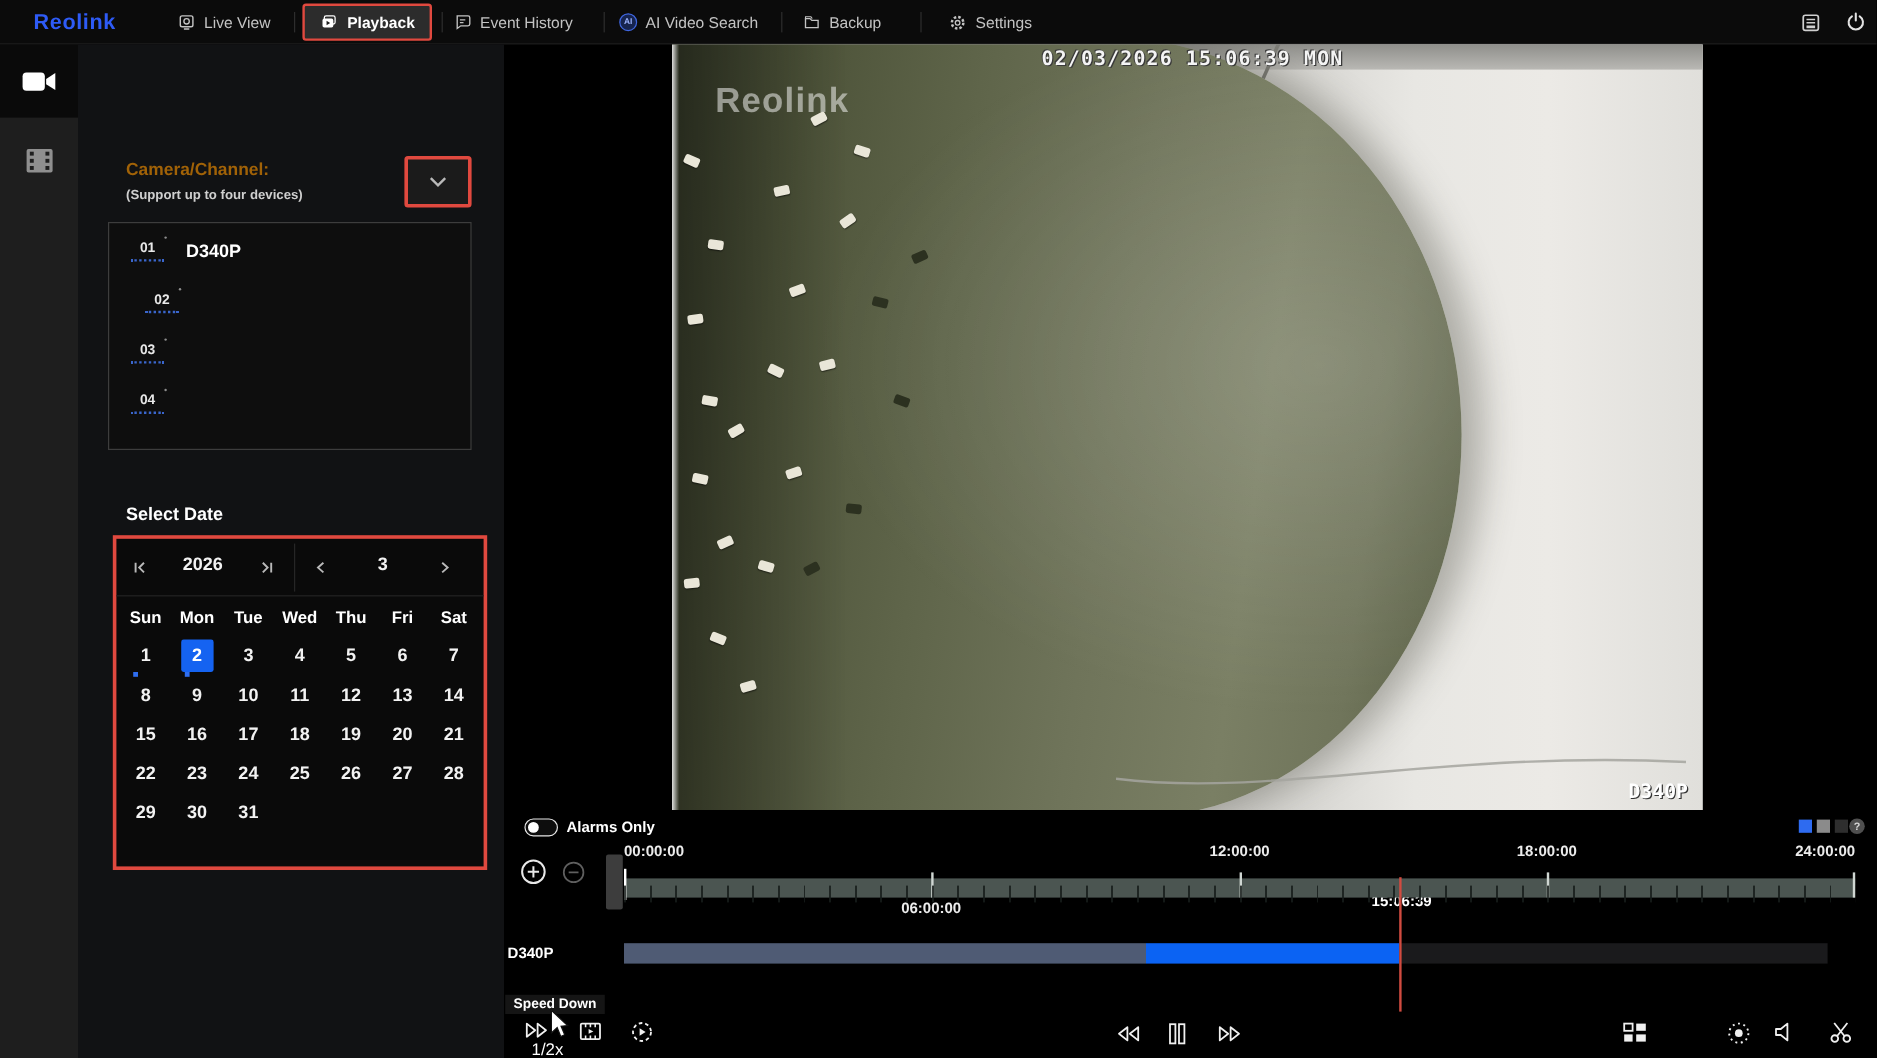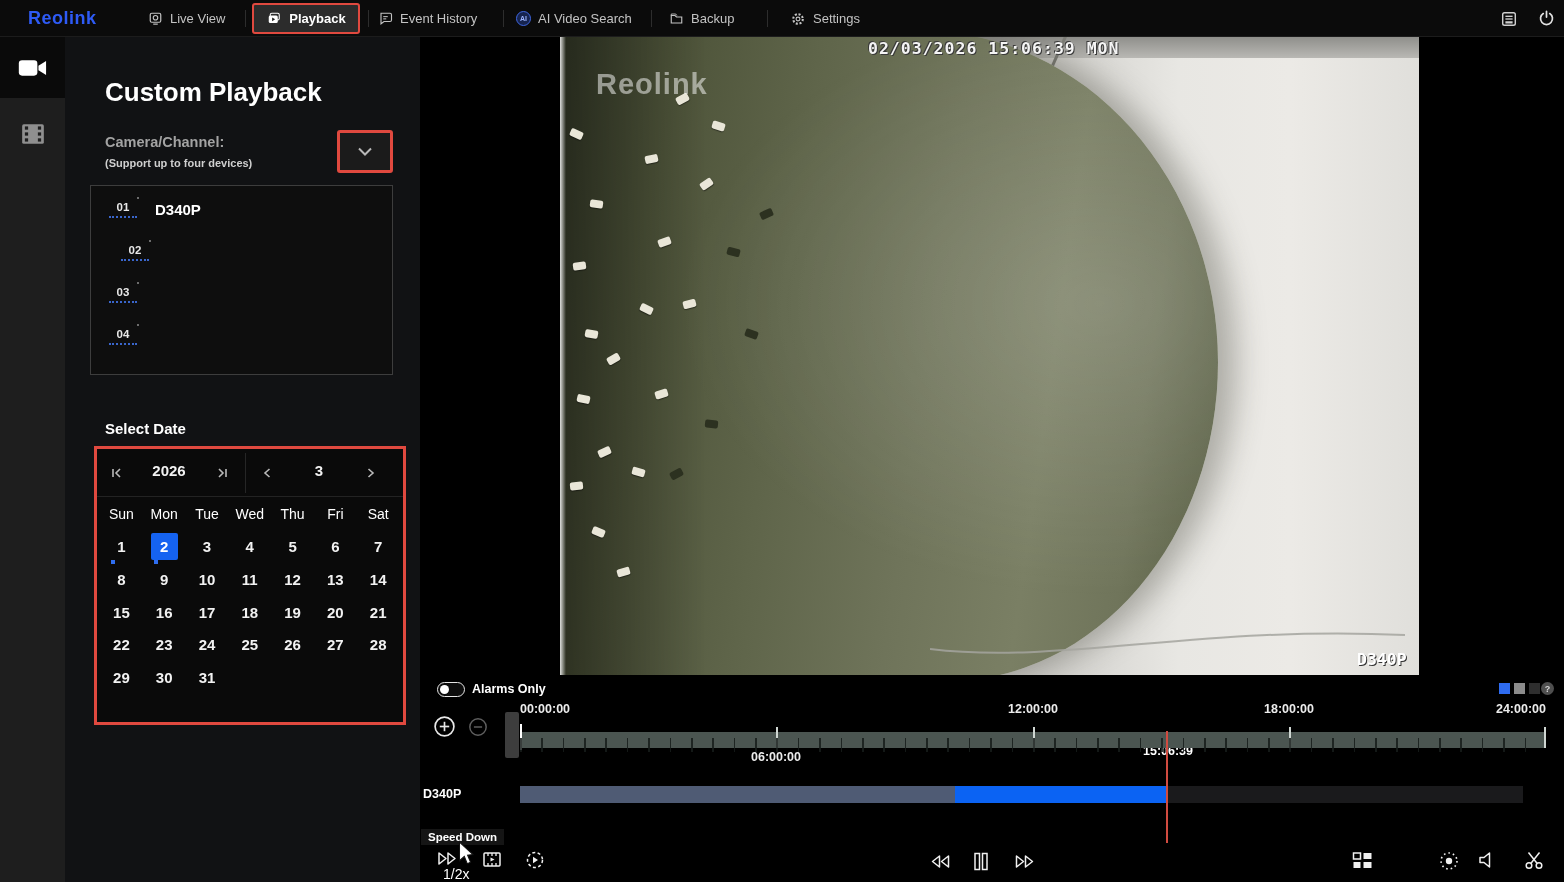--- a/index.html
+++ b/index.html
@@ -20,39 +20,39 @@
   .ai-badge { width:15px; height:15px; border-radius:50%; background:#16244f; border:1px solid #3f66e0; color:#9db4ff; font-size:7px; font-weight:bold; display:flex; align-items:center; justify-content:center; }
 
   
   #sidebar { position:absolute; left:0; top:37px; width:65px; height:845px; background:#1e1e1e; }
   #sidebar .active-slot { position:absolute; left:0; top:0; width:65px; height:61px; background:#0a0a0a; }
   .side-icon { position:absolute; left:0; width:65px; display:flex; justify-content:center; }
 
   
   #panel { position:absolute; left:65px; top:37px; width:355px; height:845px; background:#111214; }
   .panel-title { position:absolute; left:40px; top:40px; font-size:26px; font-weight:bold; color:#fff; }
-  .cam-label { position:absolute; left:40px; top:97px; font-size:14.5px; font-weight:bold; color:#a3a3a3; }
+  .cam-label { position:absolute; left:40px; top:97px; font-size:14.5px; font-weight:bold; color:#a16207; }
   .cam-hint  { position:absolute; left:40px; top:120px; font-size:11px; font-weight:600; color:#cfcfcf; }
   .dropdown  { position:absolute; left:272px; top:93px; width:56px; height:43px; border:3px solid #e0493f; border-radius:3px; background:#1b1b1b; display:flex; align-items:center; justify-content:center; }
   .ch-box { position:absolute; left:25px; top:148px; width:303px; height:190px; border:1px solid #3d3d3d; background:#0e0e0e; }
   .ch-item { position:absolute; left:18px; height:26px; display:flex; align-items:center; }
   .ch-num { position:relative; display:inline-block; width:28px; text-align:center; font-size:11.5px; font-weight:bold; color:#e8e8e8; border-bottom:2px dotted #3a66cc; padding-bottom:3px; }
   .ch-num::after { content:""; position:absolute; right:-2px; top:-4px; width:2.5px; height:2.5px; background:#8d8d8d; border-radius:50%; }
   .ch-name { margin-left:18px; font-size:15px; font-weight:bold; color:#fff; }
   .select-date { position:absolute; left:40px; top:383px; font-size:15px; font-weight:bold; color:#fff; }
 
   
   .calendar { position:absolute; left:29px; top:409px; width:312px; height:279px; border:3px solid #e0493f; background:#0a0a0a;padding-left:32px; }
   .cal-header { position:absolute; left:0; top:0; width:100%; height:48px; border-bottom:1px solid #232323; }
   .cal-header .vsep { position:absolute; left:148px; top:4px; width:1px; height:40px; background:#262626; }
   .cal-nav { position:absolute; top:12px; width:24px; height:24px; display:flex; align-items:center; justify-content:center; color:#b9b9b9; }
   .cal-year { position:absolute; left:40px; top:13px; width:64px; text-align:center; font-size:15px; font-weight:bold; color:#f2f2f2; }
   .cal-month{ position:absolute; left:196px; top:13px; width:52px; text-align:center; font-size:15px; font-weight:bold; color:#f2f2f2; }
   .cal-grid { position:absolute; left:3px; top:49px; display:grid; grid-template-columns:repeat(7,42.8px); grid-auto-rows:32.6px; justify-items:center; align-items:center; }
-  .cal-head { font-size:14px; font-weight:normal; color:#fff; }
+  .cal-head { font-size:14px; font-weight:bold; color:#fff; }
   .cal-cell { position:relative; width:27px; height:27px; display:flex; align-items:center; justify-content:center; font-size:15px; font-weight:bold; color:#f2f2f2; }
   .cal-cell.selected { background:#1563f1; border-radius:2px; color:#fff; }
   .cal-cell.dotted::after { content:""; position:absolute; left:3px; bottom:-4px; width:4px; height:4px; background:#2f6ef0; }
 
   
   #video { position:absolute; left:560px; top:37px; width:859px; height:638px; overflow:hidden;
     background:linear-gradient(90deg,#b7b6b2 0%,#c6c5c1 50%,#e8e7e3 72%,#eceae6 85%,#e0dfdb 100%); }
   .ceiling { position:absolute; left:0; top:0; width:100%; height:21px; background:linear-gradient(180deg,#8f8f8b,#b9b8b4); }
   .ceil-line { position:absolute; left:498px; top:-4px; width:3px; height:34px; background:#7e7e78; transform:rotate(24deg); }
   .drum { position:absolute; left:0; top:-6px; width:658px; height:650px;
@@ -184,21 +184,20 @@
           <rect x="4.5" y="9.5" width="3" height="3" fill="#1e1e1e"></rect>
           <rect x="4.5" y="15" width="3" height="3" fill="#1e1e1e"></rect>
           <rect x="16.5" y="4" width="3" height="3" fill="#1e1e1e"></rect>
           <rect x="16.5" y="9.5" width="3" height="3" fill="#1e1e1e"></rect>
           <rect x="16.5" y="15" width="3" height="3" fill="#1e1e1e"></rect>
         </svg>
     </div>
   </div>
 
   <div id="panel">
-    <div class="panel-title">Custom Playback</div>
     <div class="cam-label">Camera/Channel:</div>
     <div class="cam-hint">(Support up to four devices)</div>
     <div class="dropdown">
       <svg width="14" height="9" viewBox="0 0 14 9">
           <polyline points="1,1.5 7,7.5 13,1.5" fill="none" stroke="#b9b9b9" stroke-width="2"></polyline>
         </svg>
     </div>
 
     <div class="ch-box">
       <div class="ch-item" style="top:10px;">

